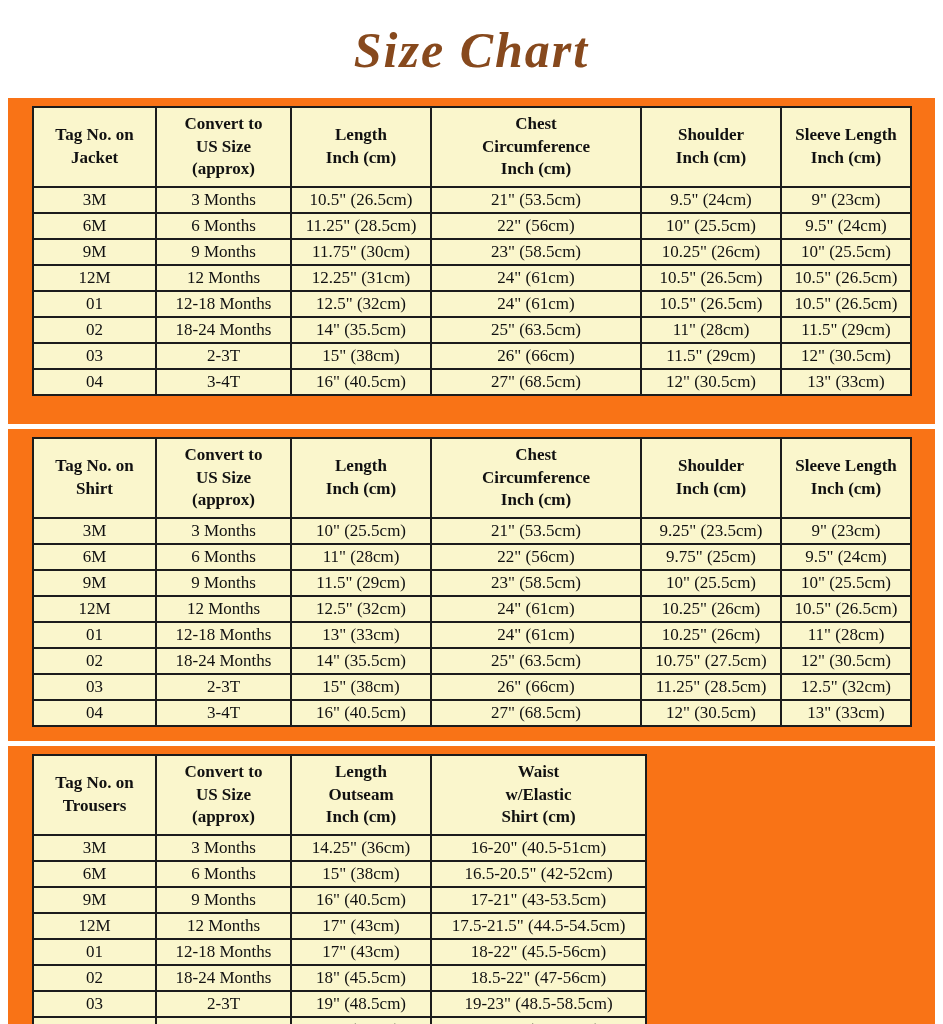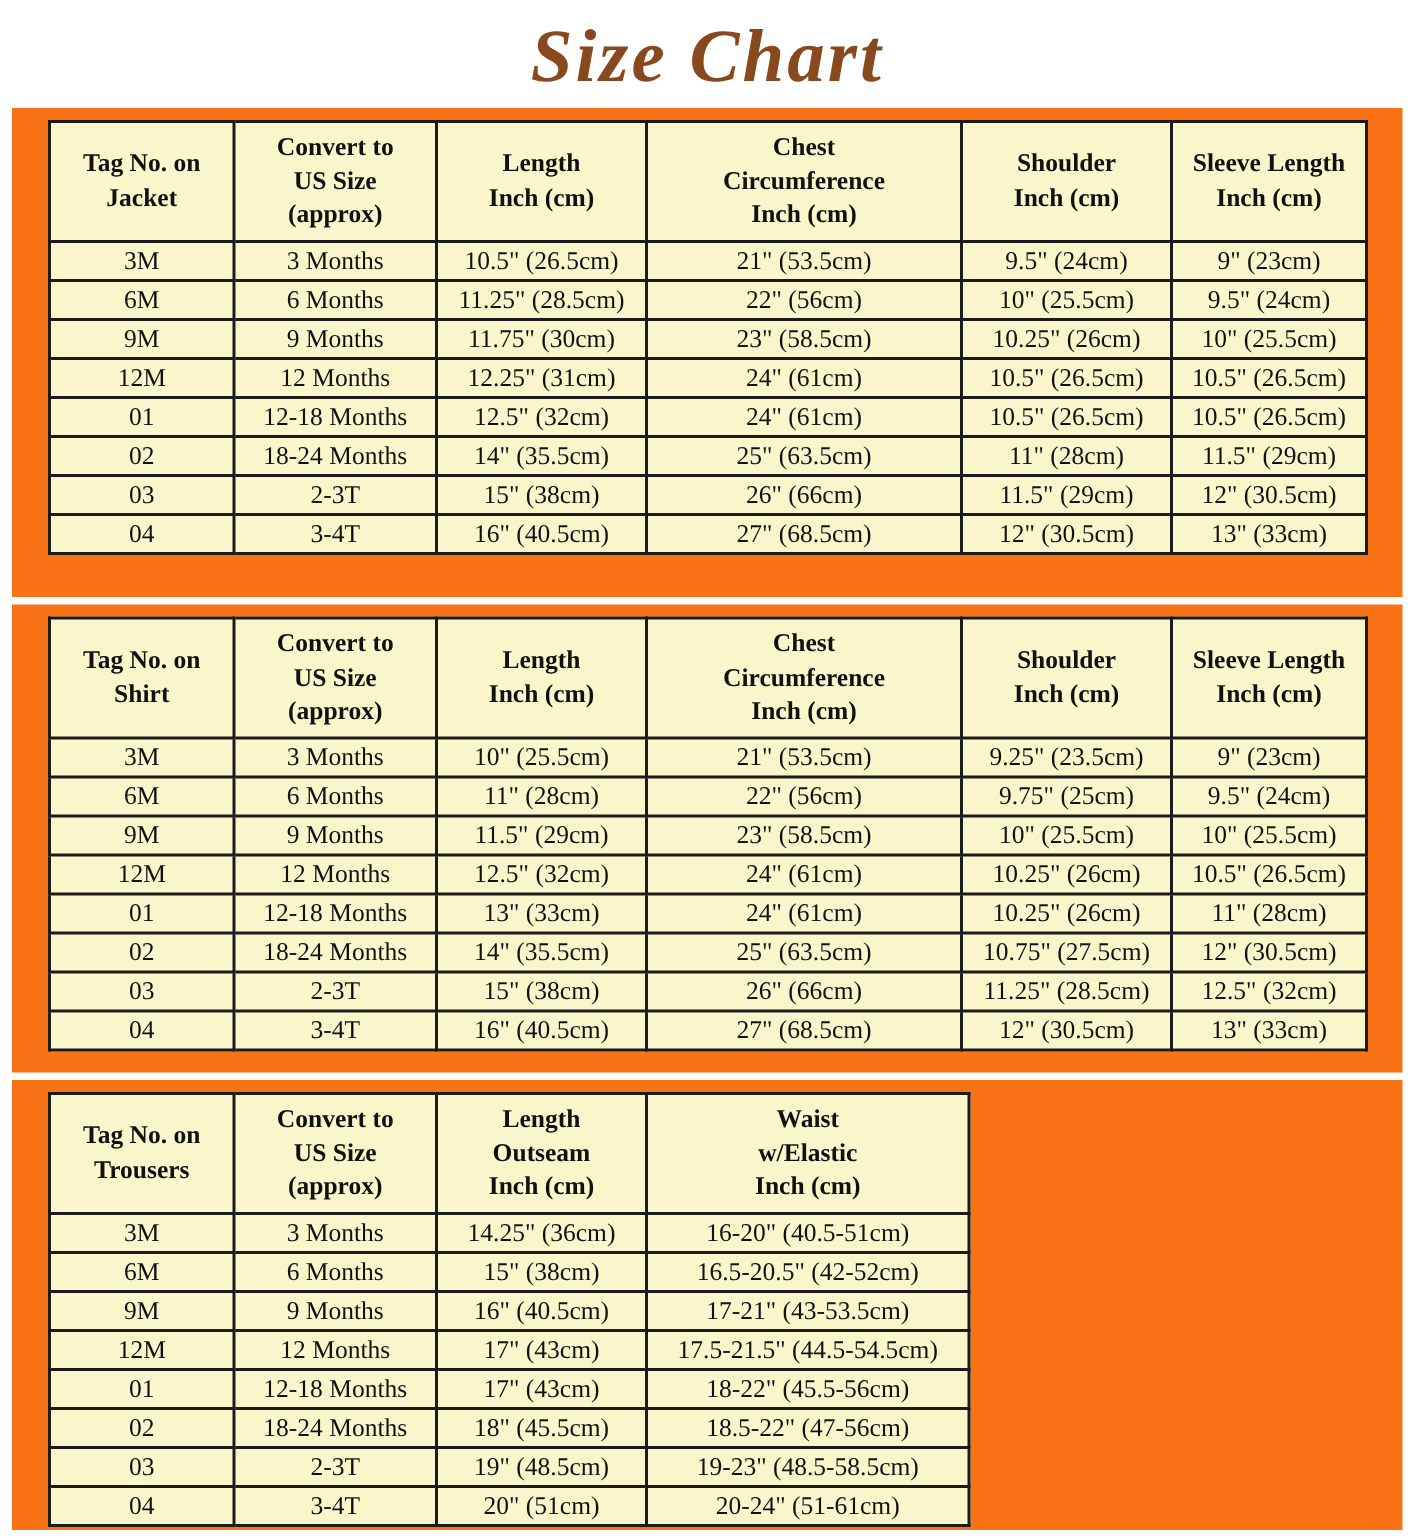--- a/index.html
+++ b/index.html
@@ -9,21 +9,21 @@
     font-family: "Liberation Serif", serif;
   }
   .page {
     width: 943px;
     height: 1024px;
     background: #ffffff;
     overflow: hidden;
     box-sizing: border-box;
   }
   .page-title {
-    margin: 3px;
+    margin: 16px;
     padding-top: 4px;
     height: 62px;
     text-align: center;
     font-family: "Liberation Serif", serif;
     font-style: italic;
     font-weight: bold;
     font-size: 50px;
     line-height: 60px;
     color: #87491D;
     letter-spacing: 2px;
@@ -294,21 +294,21 @@
             <th>Tag No. on
 Trousers</th>
             <th>Convert to
 US Size
 (approx)</th>
             <th>Length
 Outseam
 Inch (cm)</th>
             <th>Waist
 w/Elastic
-Inch (cm)</th>
+Shirt (cm)</th>
           </tr>
         </thead>
       <tbody>
           <tr>
             <td>3M</td>
             <td>3 Months</td>
             <td>14.25" (36cm)</td>
             <td>16-20" (40.5-51cm)</td>
           </tr>
           <tr>

